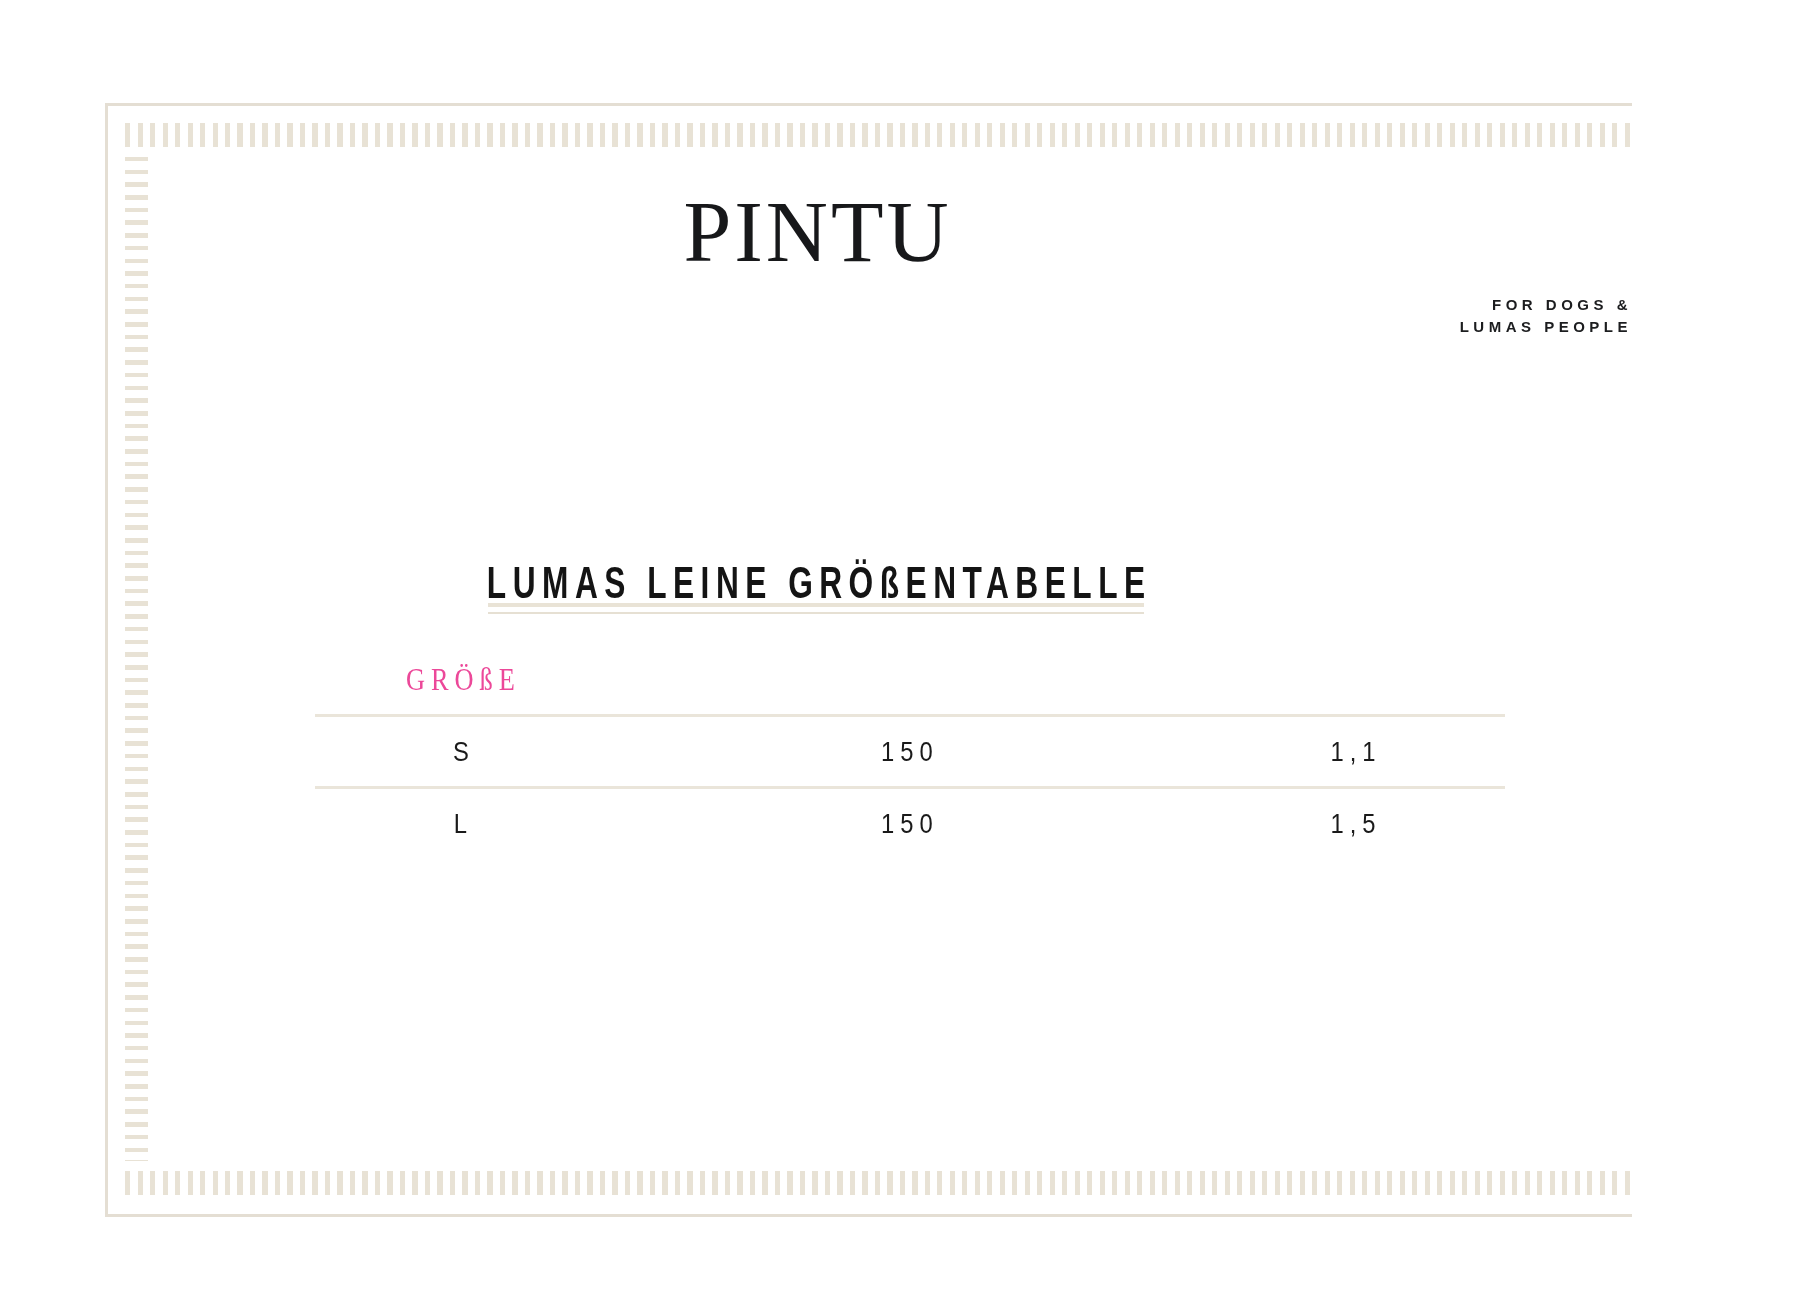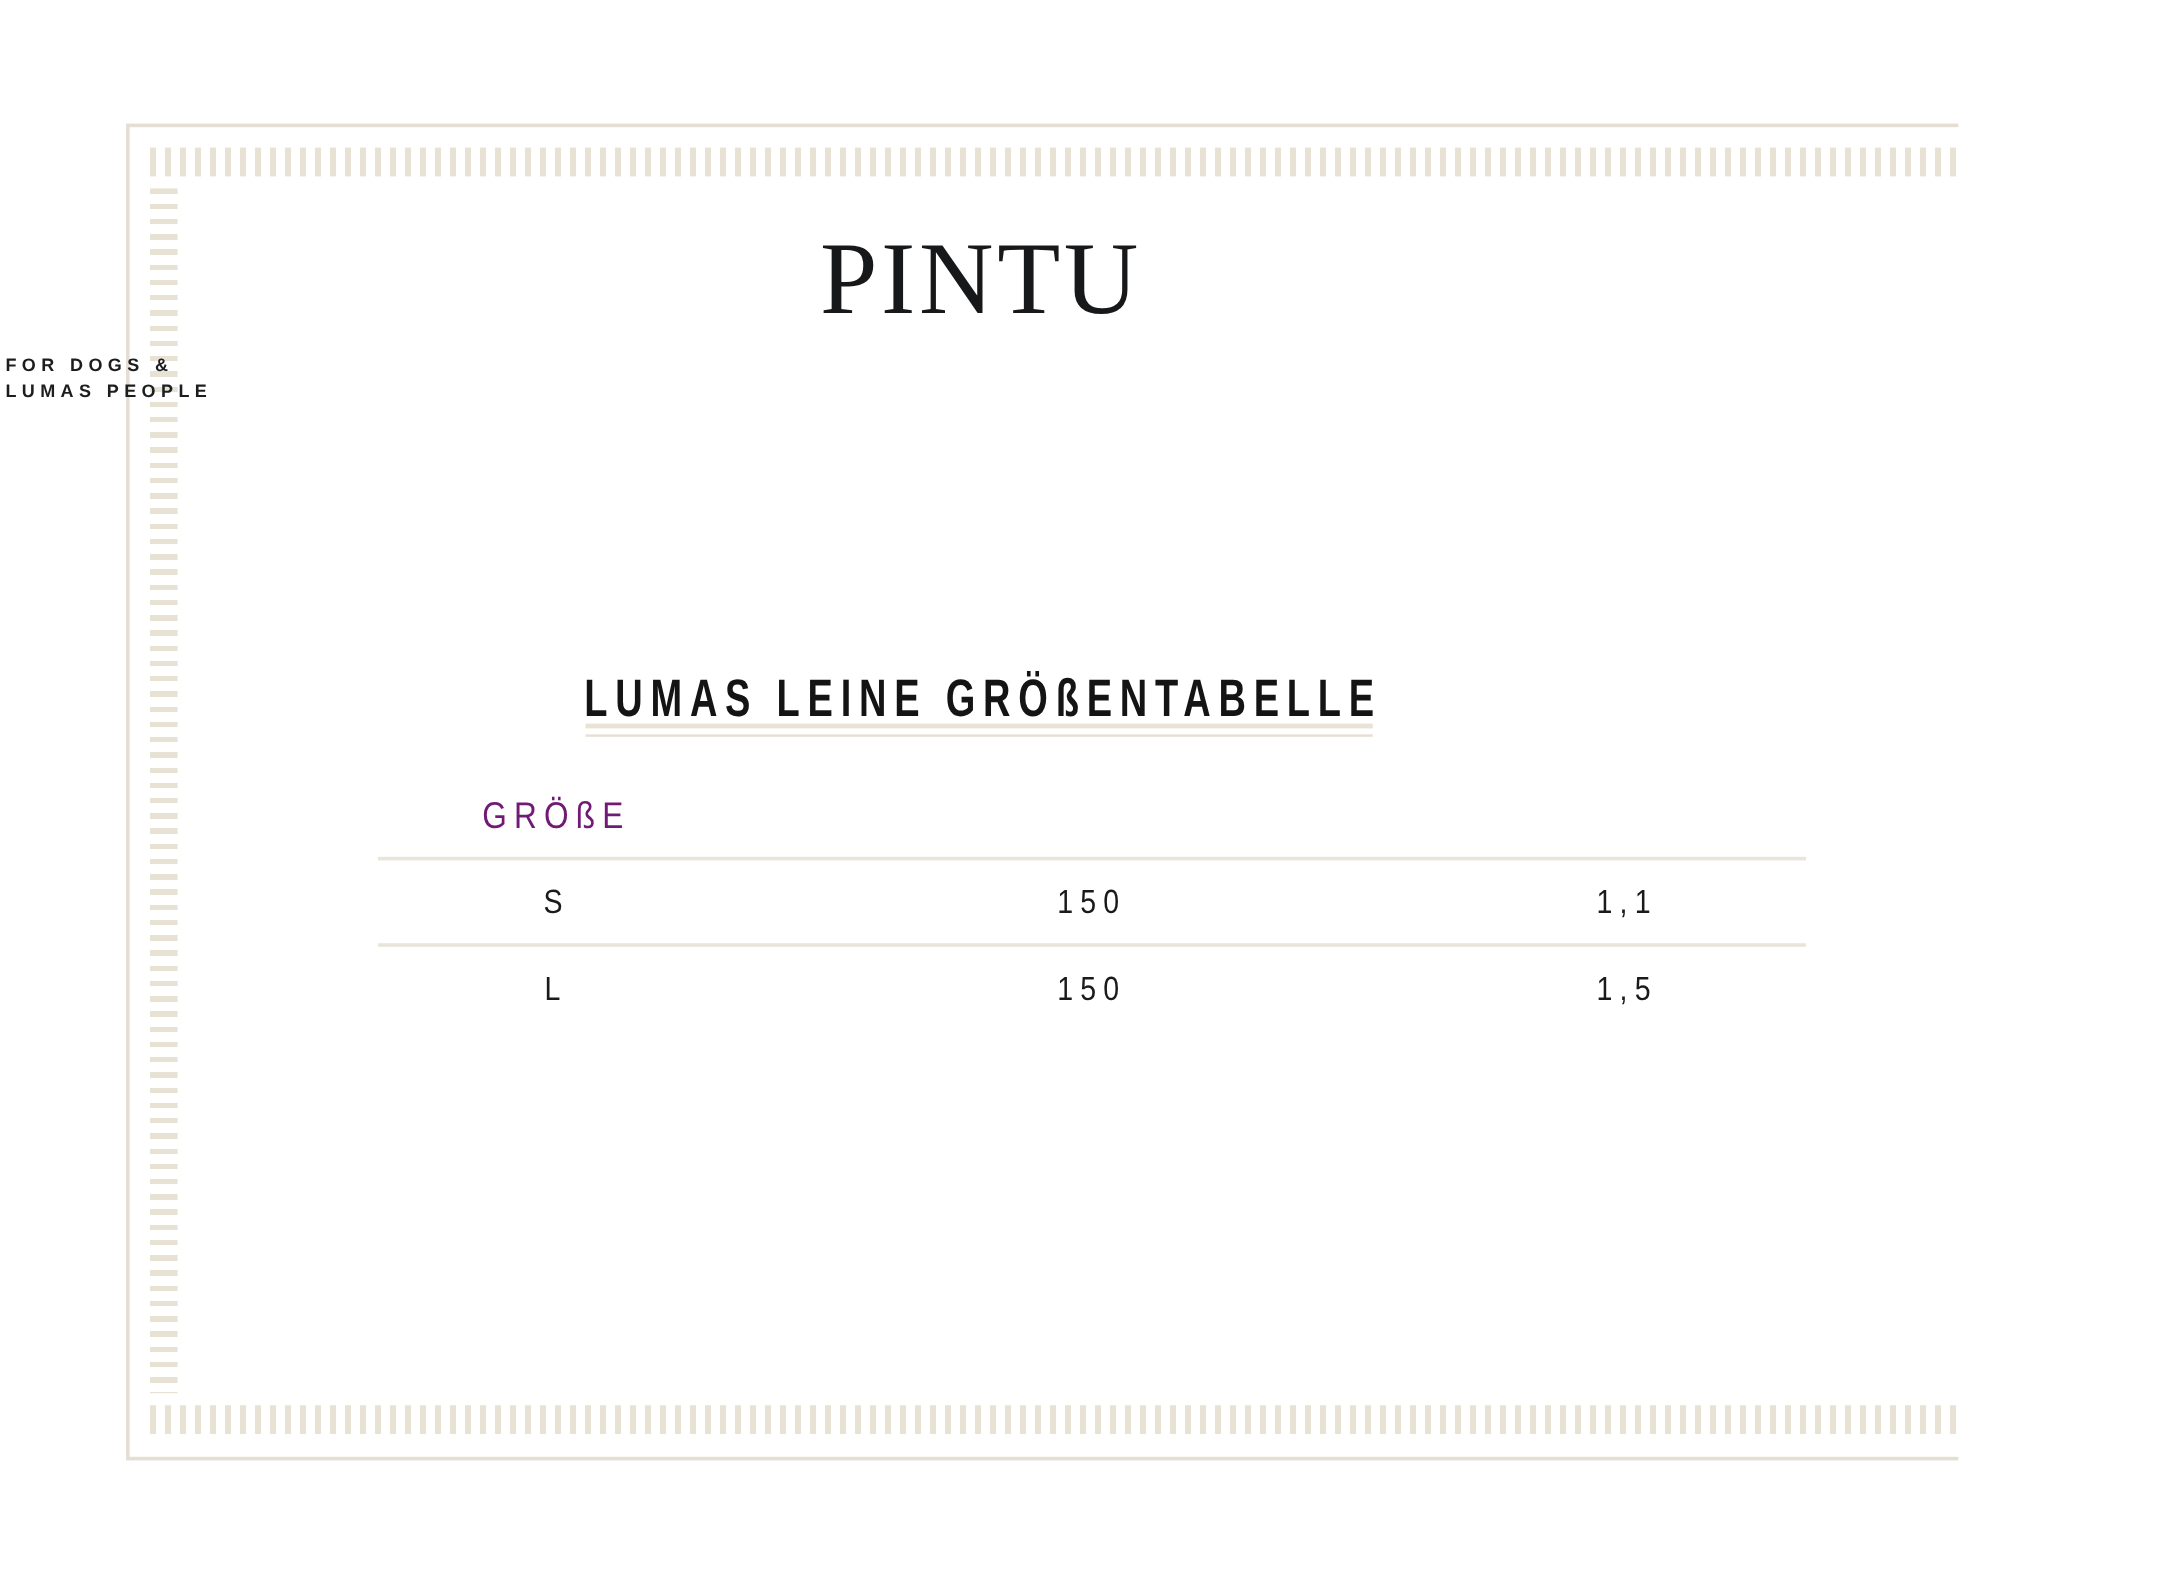--- a/index.html
+++ b/index.html
@@ -44,21 +44,21 @@
     font-family: "Liberation Serif", serif;
     font-size: 86px;
     line-height: 1;
     letter-spacing: 3px;
     padding-left: 3px; 
     color: #17181a;
   }
   .tagline {
     position: absolute;
     left: 0; right: 0; top: 294px;
-    text-align: left;
+    text-align: right;
     font-size: 15px;
     font-weight: 700;
     letter-spacing: 4.5px;
     padding-left: 4.5px;
     line-height: 22px;
     color: #1c1d1f;
   }
 
   
   .title {
@@ -101,21 +101,22 @@
   .td .cell-text {
     display: inline-block;
     transform: scaleX(0.85);
     transform-origin: 50% 50%;
     white-space: nowrap;
   }
   .thead .td {
     font-size: 31px;
     font-weight: 400;
     letter-spacing: 7px;
-    color: #701a75;
+    color: #ec4899;
+    font-family: Liberation Serif, serif;
   }
   .tbody-row .td {
     font-size: 28px;
     font-weight: 400;
     letter-spacing: 7px;
     color: #1a1a1a;
   }
 </style>
 </head>
 <body>

